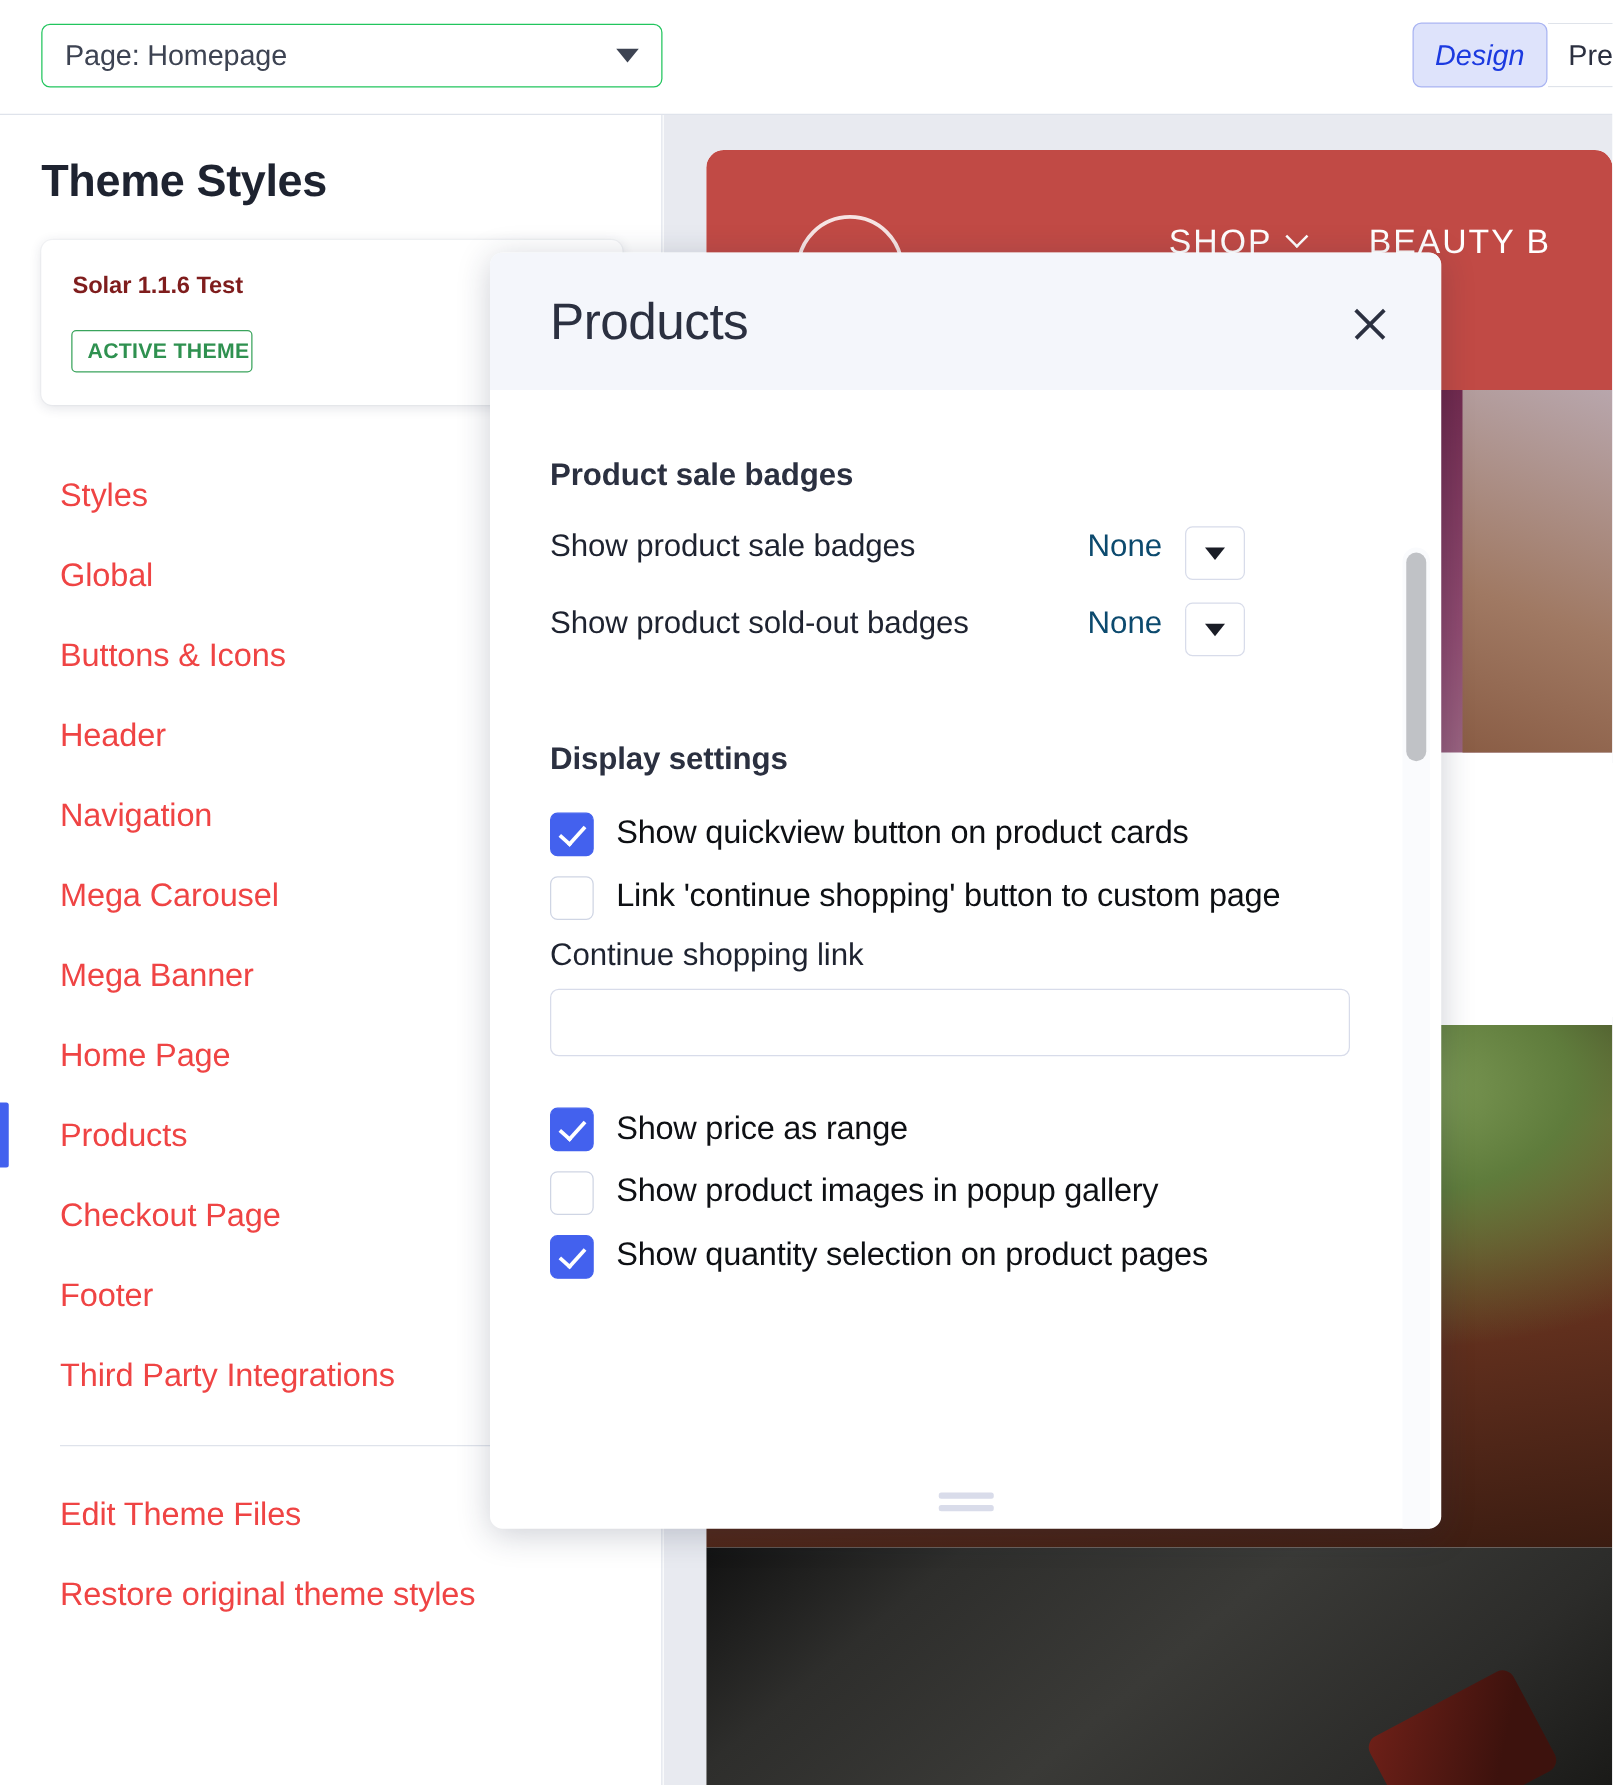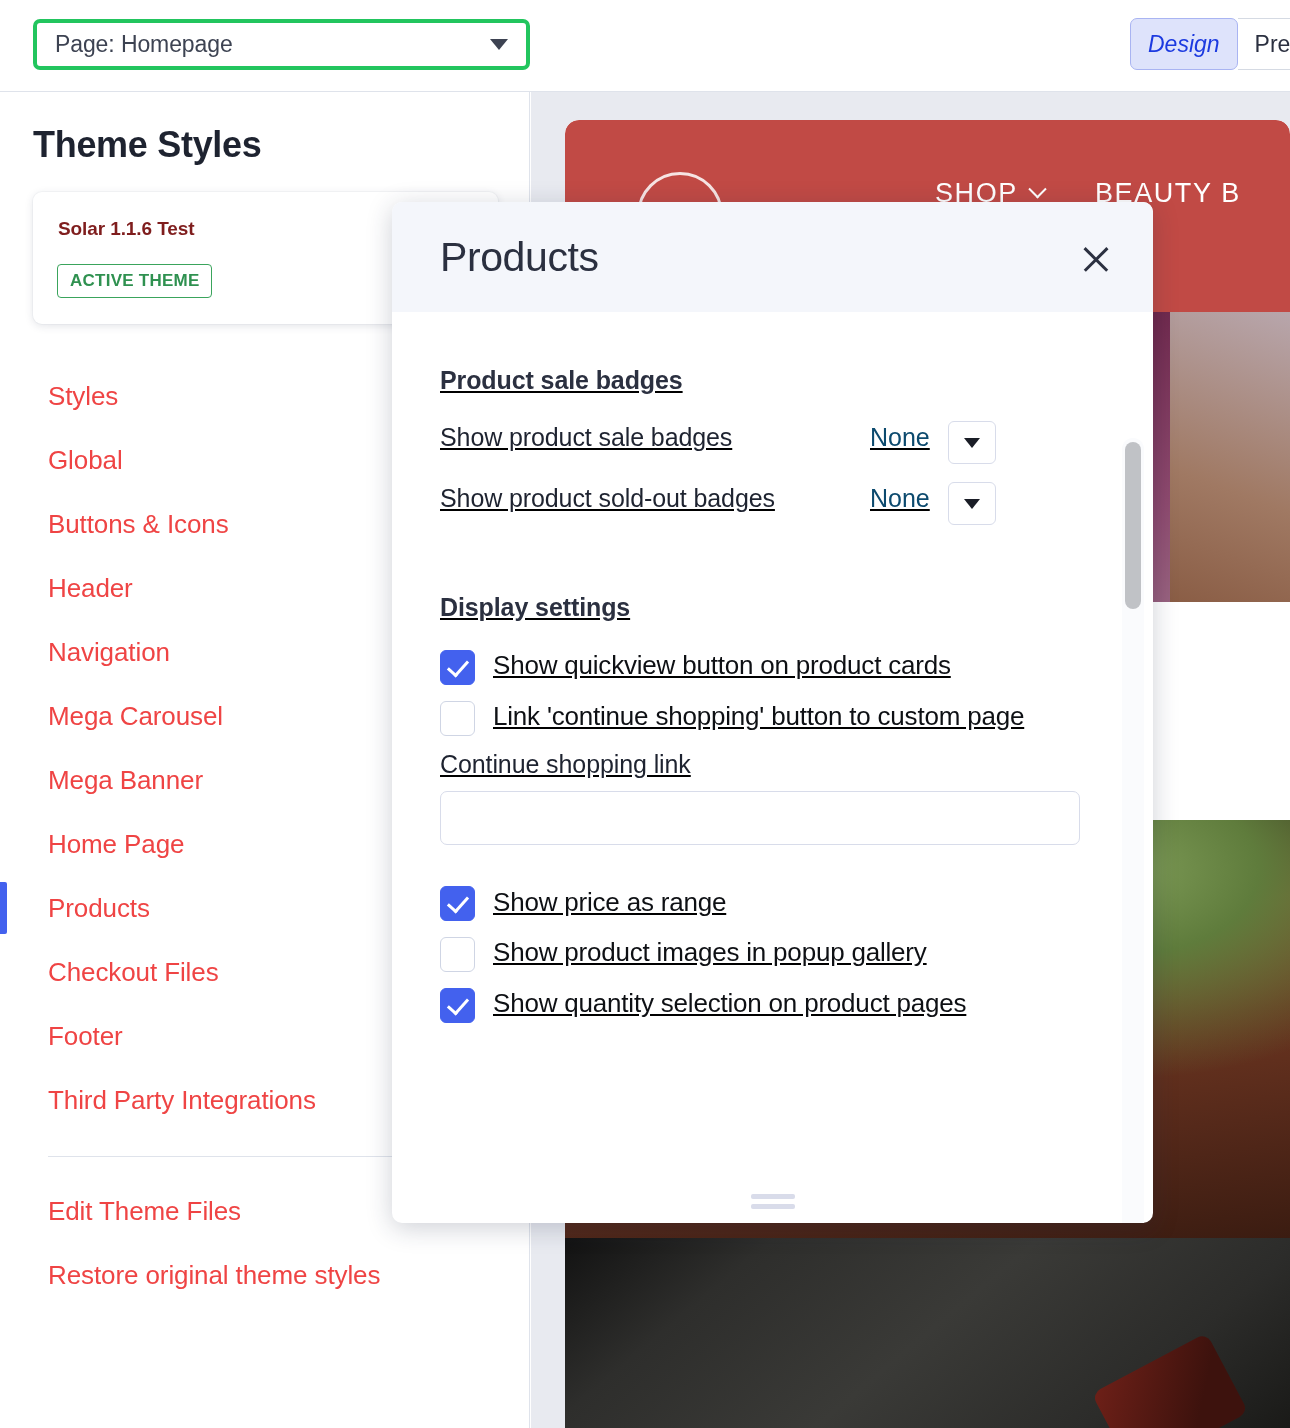--- a/index.html
+++ b/index.html
@@ -24,21 +24,21 @@
     left: 0; top: 0;
     width: 1290px; height: 92px;
     background: #ffffff;
     border-bottom: 1px solid #dfe3eb;
     z-index: 30;
   }
   .page-select {
     position: absolute;
     left: 33px; top: 19px;
     width: 497px; height: 51px;
-    border: 4px solid #22c55e;
+    border: 1px solid #22c55e;
     border-radius: 7px;
     background: #ffffff;
     display: flex;
     align-items: center;
     padding: 0 18px;
     cursor: pointer;
   }
   .page-select-label {
     font-size: 23px;
     color: #3d4352;
@@ -117,21 +117,21 @@
   }
   .theme-badge {
     position: absolute;
     left: 24px; top: 72px;
     border: 1.6px solid #3aa45c;
     border-radius: 4px;
     color: #2f9150;
     font-size: 17px;
     font-weight: bold;
     letter-spacing: 0.25px;
-    padding: 6px 11px 6px 12px;
+    padding: 6px 1px 6px 12px;
   }
 
   .nav-list {
     position: absolute;
     left: 0; top: 272px;
     width: 530px;
   }
   .nav-item {
     position: relative;
     height: 64px;
@@ -310,21 +310,20 @@
     background: #2b3040;
   }
   .modal-close::before { transform: rotate(45deg); }
   .modal-close::after  { transform: rotate(-45deg); }
 
   .modal-body {
     position: relative;
     flex: 1;
     overflow: hidden;
     padding: 54px 43px 0 48px;
-    text-decoration: underline;
   }
 
   .group-title {
     font-size: 25px;
     font-weight: bold;
     color: #2b3040;
     letter-spacing: -0.1px;
     margin-bottom: 26px;
   }
   .group-title.second { margin-top: 68px; }
@@ -542,21 +541,21 @@
       <div class="nav-item">
         <span class="bar"></span>
         <span>Home Page</span>
       </div>
       <div class="nav-item active">
         <span class="bar"></span>
         <span>Products</span>
       </div>
       <div class="nav-item">
         <span class="bar"></span>
-        <span>Checkout Files</span>
+        <span>Checkout Page</span>
       </div>
       <div class="nav-item">
         <span class="bar"></span>
         <span>Footer</span>
       </div>
       <div class="nav-item">
         <span class="bar"></span>
         <span>Third Party Integrations</span>
       </div>
 

